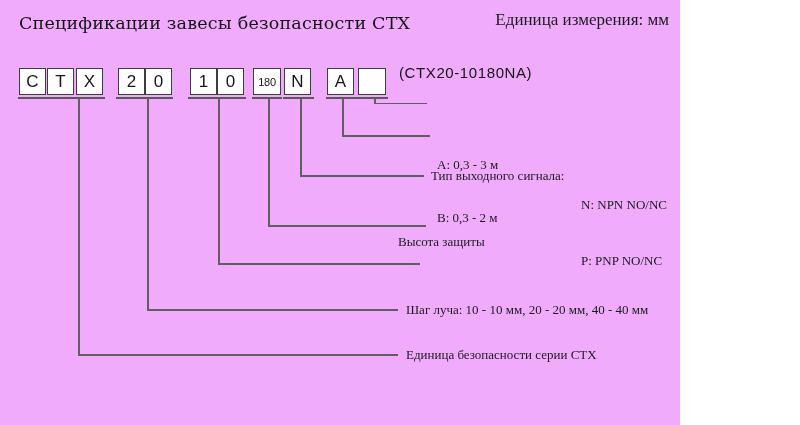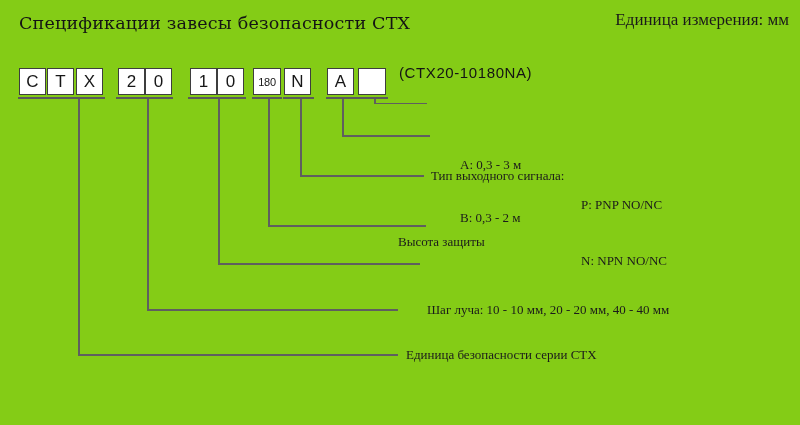--- a/index.html
+++ b/index.html
@@ -1,17 +1,17 @@
 <!DOCTYPE html>
 <html><head>
 <meta charset="utf-8">
 <style>
   html,body { margin:0; padding:0; background:#ffffff; }
   .screen {
-    position:relative; width:800px; height:425px; background:#84cc16;
+    position:relative; width:680px; height:425px; background:#f0abfc;
     font-family:"Liberation Serif", serif; color:#1c1c1c; overflow:hidden;
   }
   .abs { position:absolute; }
   .title {
     left:19px; top:13px; font-family:"DejaVu Serif", serif;
     font-size:17.5px; font-weight:500; color:#141414; letter-spacing:0.2px;
   }
   .unit { top:10px; right:11px; font-size:17px; color:#1a1a1a; }
   .codebox {
     top:68px; width:27px; height:27px; box-sizing:border-box;
@@ -20,21 +20,21 @@
   }
   .codebox.small { font-size:11px; letter-spacing:-0.3px; }
   .fullcode {
     left:399px; top:64px; font-family:"Liberation Sans", sans-serif;
     font-size:15px; letter-spacing:0.6px; color:#141414;
   }
   .useg { top:97px; height:2px; background:#5a5a5a; }
   .vline { width:1.5px; background:#5f5f5f; }
   .hline { height:1.5px; background:#5f5f5f; }
   .lbl { font-size:13px; color:#1b1b1b; white-space:pre; }
-  .twolines { line-height:17.5px;margin-left:23px; }
+  .twolines { line-height:17.5px; }
   .nplines { line-height:18.5px; }
 </style>
 </head>
 <body>
 
 <div class="screen">
 
   <div class="abs title">Спецификации завесы безопасности СТХ</div>
   <div class="abs unit">Единица измерения: мм</div>
 
@@ -68,32 +68,32 @@
   <div class="abs hline" style="left:342px;top:135px;width:88px"></div>
   <div class="abs lbl twolines" style="left:437px;top:121px">
     <div>A: 0,3 - 3 м</div>
     <div>B: 0,3 - 2 м</div>
   </div>
 
   <div class="abs vline" style="left:300px;top:99px;height:77px"></div>
   <div class="abs hline" style="left:300px;top:175px;width:124px"></div>
   <div class="abs lbl" style="left:431px;top:168px">Тип выходного сигнала:</div>
   <div class="abs lbl nplines" style="left:581px;top:159px">
+    <div>N: NPN NO/NC</div>
     <div>P: PNP NO/NC</div>
-    <div>N: NPN NO/NC</div>
   </div>
 
   <div class="abs vline" style="left:268px;top:99px;height:127px"></div>
   <div class="abs hline" style="left:268px;top:225px;width:158px"></div>
   <div class="abs lbl" style="left:398px;top:234px">Высота защиты</div>
 
   <div class="abs vline" style="left:218px;top:99px;height:165px"></div>
   <div class="abs hline" style="left:218px;top:263px;width:202px"></div>
 
   <div class="abs vline" style="left:147px;top:99px;height:211px"></div>
   <div class="abs hline" style="left:147px;top:309px;width:251px"></div>
-  <div class="abs lbl" style="left:427px;top:302px">Шаг луча: 10 - 10 мм, 20 - 20 мм, 40 - 40 мм</div>
+  <div class="abs lbl" style="left:406px;top:302px">Шаг луча: 10 - 10 мм, 20 - 20 мм, 40 - 40 мм</div>
 
   <div class="abs vline" style="left:78px;top:99px;height:256px"></div>
   <div class="abs hline" style="left:78px;top:354px;width:320px"></div>
   <div class="abs lbl" style="left:406px;top:347px">Единица безопасности серии СТХ</div>
 
 </div>
 
 </body></html>

